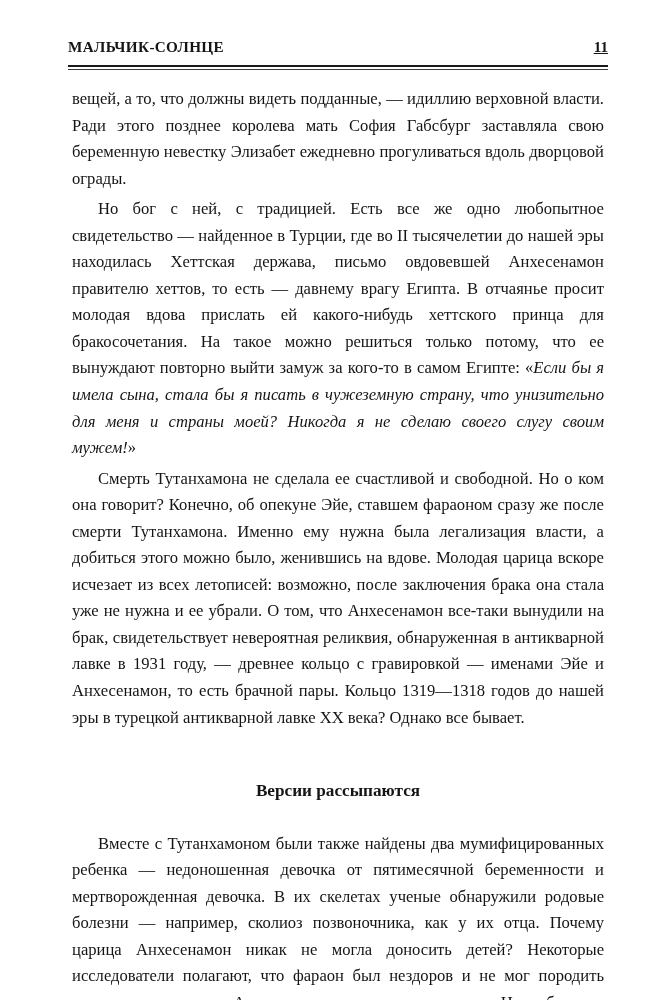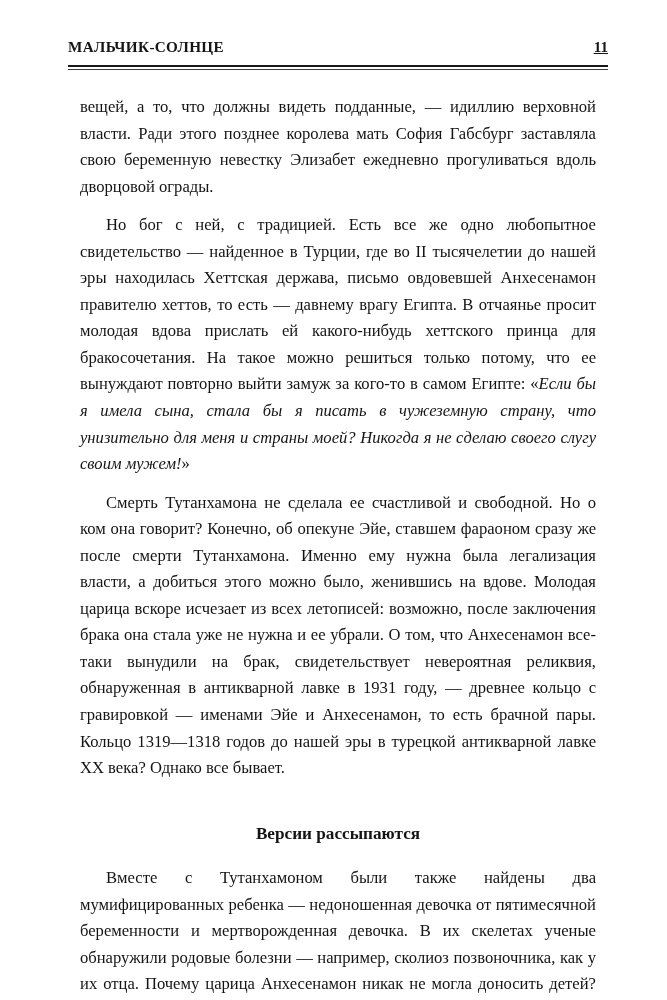--- a/index.html
+++ b/index.html
@@ -70,21 +70,21 @@
 
   
   .text-block {
     position: absolute;
     left: 68px;
     top: 82px;
     width: 540px;
   }
 
   p.body-par {
-    margin: 12px;
+    margin: 4px;
     font-size: 16.6px;
     line-height: 26.55px;
     text-align: justify;
     text-justify: inter-word;
     -webkit-hyphens: manual;
     hyphens: manual;
     color: #141414;
   }
 
   p.indent {
@@ -93,21 +93,21 @@
 
   p.no-indent {
     text-indent: 0;
   }
 
   .quote-italic {
     font-style: italic;
   }
 
   h2.section-heading {
-    margin: 0;
+    margin: 16px;
     font-size: 17.2px;
     font-weight: bold;
     text-align: center;
     line-height: 26.55px;
     color: #141414;
   }
 
   .space-before-heading { height: 27px; }
   .space-after-heading  { height: 6px; }
 </style>

